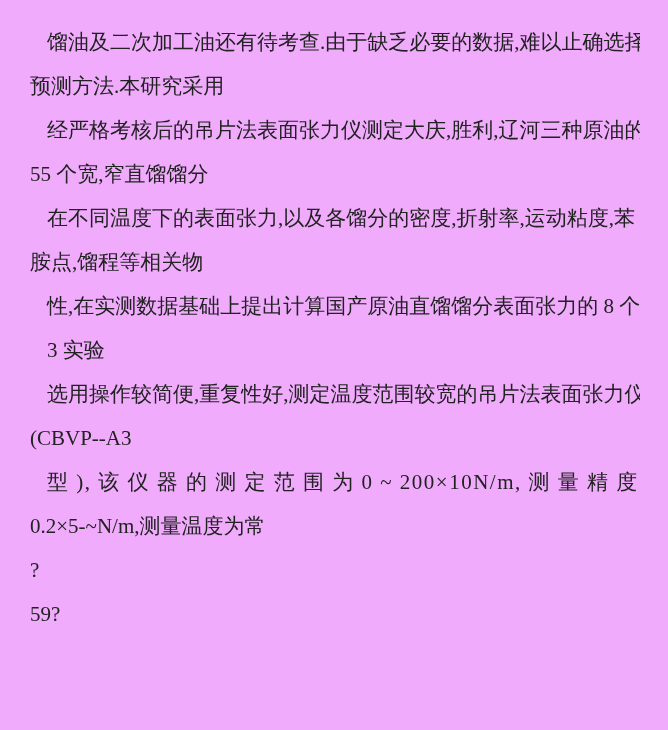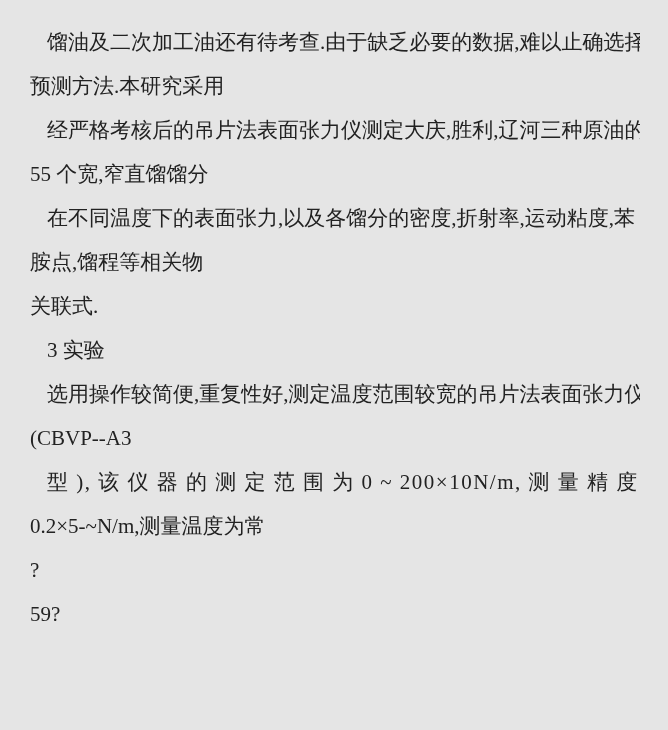--- a/index.html
+++ b/index.html
@@ -10,21 +10,21 @@
   body {
     width: 668px;
     height: 730px;
     overflow: hidden;
     font-family: "Liberation Serif", "DejaVu Serif", serif;
   }
   .page {
     position: relative;
     width: 668px;
     height: 730px;
-    background: #e5e5e5;
+    background: #f0abfc;
     box-sizing: border-box;
     padding: 20px 28px 0 30px;
     color: #222222;
   }
   .line {
     height: 44px;
     line-height: 44px;
     font-size: 21px;
     color: #222222;
     white-space: nowrap;
@@ -40,21 +40,21 @@
 </head>
 <body>
 
 <div class="page">
   <div class="line indent">馏油及二次加工油还有待考查.由于缺乏必要的数据,难以止确选择</div>
   <div class="line">预测方法.本研究采用</div>
   <div class="line indent">经严格考核后的吊片法表面张力仪测定大庆,胜利,辽河三种原油的</div>
   <div class="line">55 个宽,窄直馏馏分</div>
   <div class="line indent">在不同温度下的表面张力,以及各馏分的密度,折射率,运动粘度,苯</div>
   <div class="line">胺点,馏程等相关物</div>
-  <div class="line">关联式.</div>
+  <div class="line indent">性,在实测数据基础上提出计算国产原油直馏馏分表面张力的 8 个</div>
   <div class="line indent">3 实验</div>
   <div class="line indent">选用操作较简便,重复性好,测定温度范围较宽的吊片法表面张力仪</div>
   <div class="line">(CBVP--A3</div>
   <div class="line indent spread">型 ), 该 仪 器 的 测 定 范 围 为  0 ~ 200×10N/m, 测 量 精 度 为 士</div>
   <div class="line">0.2×5-~N/m,测量温度为常</div>
   <div class="line">?</div>
   <div class="line">59?</div>
 </div>
 
 </body></html>

